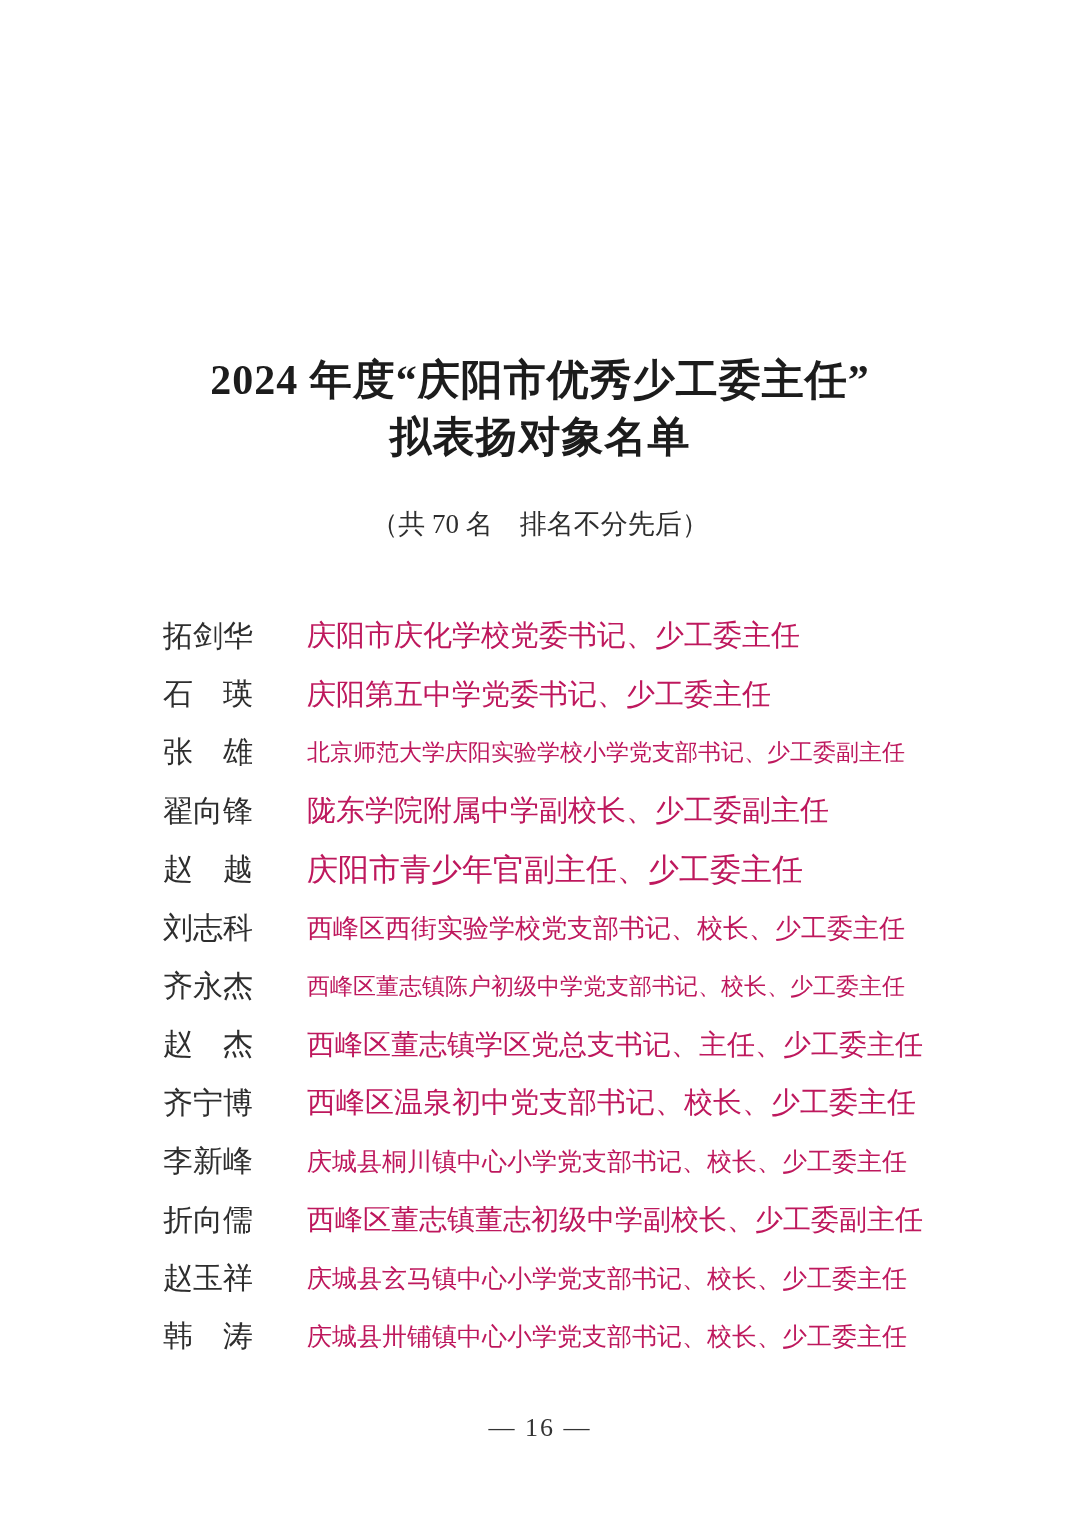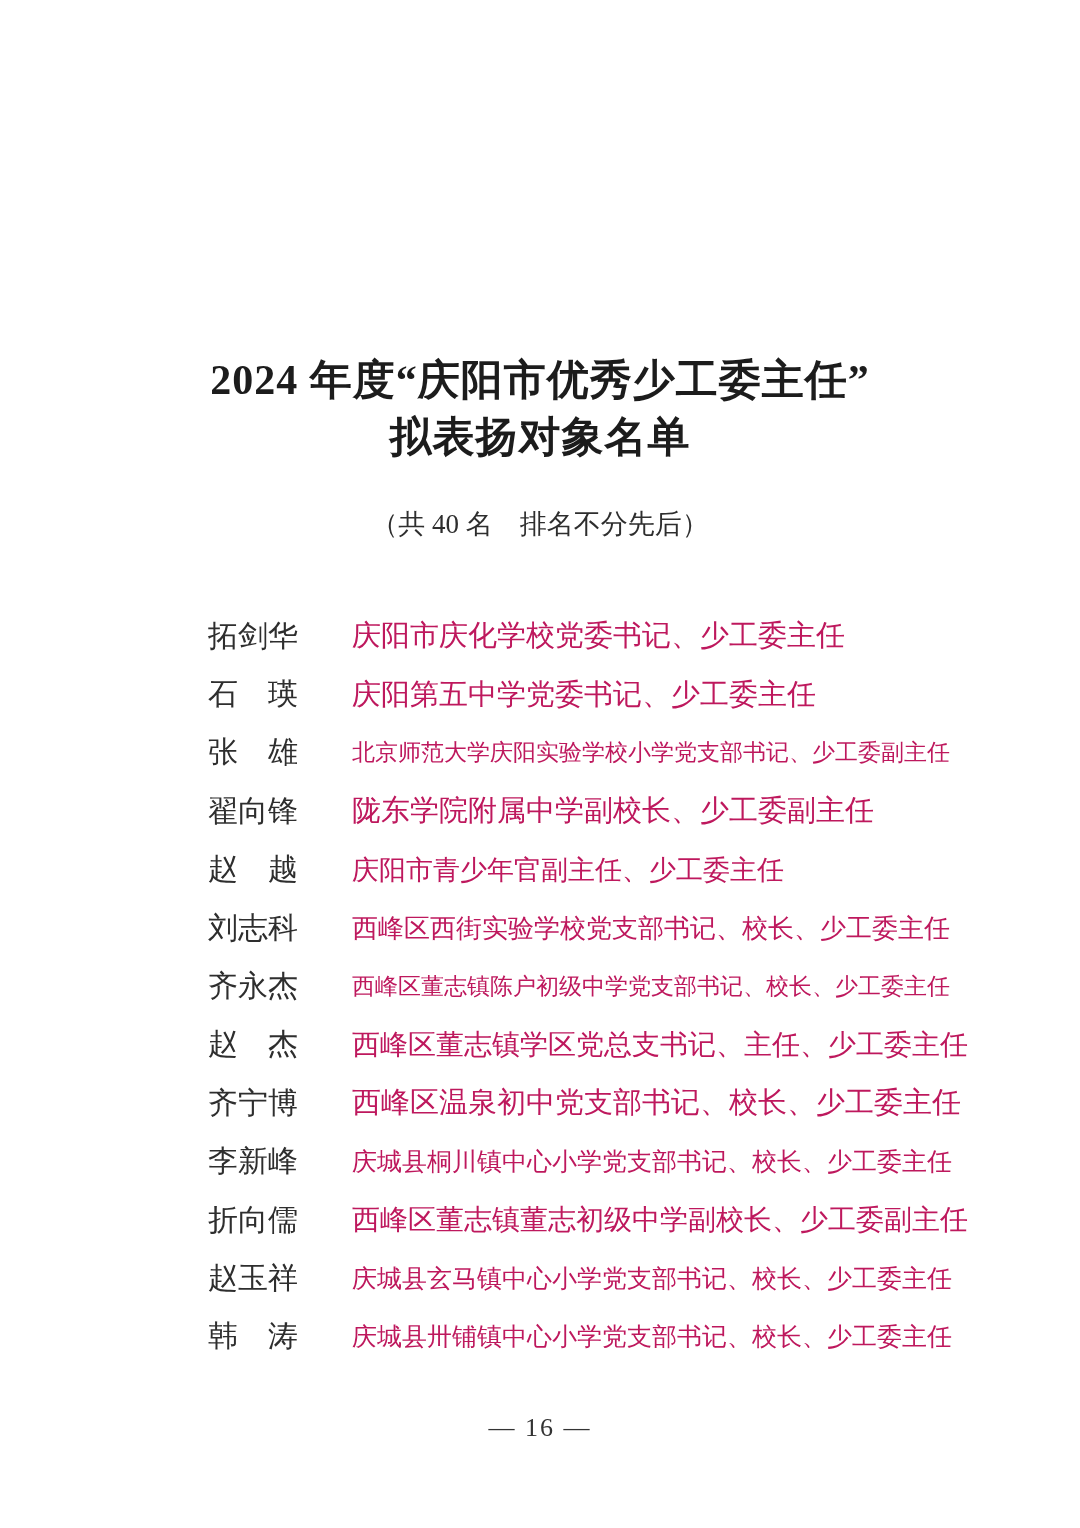--- a/index.html
+++ b/index.html
@@ -41,21 +41,20 @@
     font-size: 27px;
     line-height: 36px;
     color: #2e2e2e;
     margin: 0;
   }
   .list {
     position: absolute;
     top: 607px;
     left: 163px;
     right: 50px;
-    margin-left: 45px;
   }
   .row {
     height: 58.4px;
     display: flex;
     align-items: center;
     white-space: nowrap;
   }
   .name {
     flex: 0 0 92px;
     font-size: 30px;
@@ -80,42 +79,42 @@
 </head>
 <body>
 
 <div class="page">
 
   <h1 class="title-block">
     <span class="title-line">2024 年度“庆阳市优秀少工委主任”</span>
     <span class="title-line">拟表扬对象名单</span>
   </h1>
 
-  <p class="subtitle">（共 40 名　排名不分先后）</p>
+  <p class="subtitle">（共 70 名　排名不分先后）</p>
 
   <div class="list" id="honoree-list">
       <div class="row">
         <span class="name">拓剑华</span>
         <span class="desc" style="font-size: 29px;">庆阳市庆化学校党委书记、少工委主任</span>
       </div>
       <div class="row">
         <span class="name">石　瑛</span>
         <span class="desc" style="font-size: 29px;">庆阳第五中学党委书记、少工委主任</span>
       </div>
       <div class="row">
         <span class="name">张　雄</span>
         <span class="desc" style="font-size: 23px;">北京师范大学庆阳实验学校小学党支部书记、少工委副主任</span>
       </div>
       <div class="row">
         <span class="name">翟向锋</span>
         <span class="desc" style="font-size: 29px;">陇东学院附属中学副校长、少工委副主任</span>
       </div>
       <div class="row">
         <span class="name">赵　越</span>
-        <span class="desc" style="font-size: 27px;">庆阳市青少年官副主任、少工委主任</span>
+        <span class="desc" style="font-size: 31px;">庆阳市青少年官副主任、少工委主任</span>
       </div>
       <div class="row">
         <span class="name">刘志科</span>
         <span class="desc" style="font-size: 26px;">西峰区西街实验学校党支部书记、校长、少工委主任</span>
       </div>
       <div class="row">
         <span class="name">齐永杰</span>
         <span class="desc" style="font-size: 23px;">西峰区董志镇陈户初级中学党支部书记、校长、少工委主任</span>
       </div>
       <div class="row">

